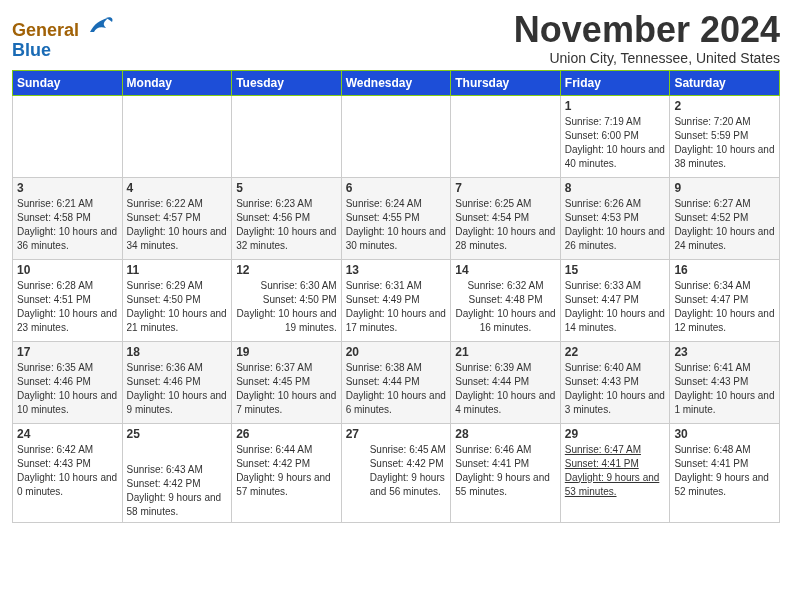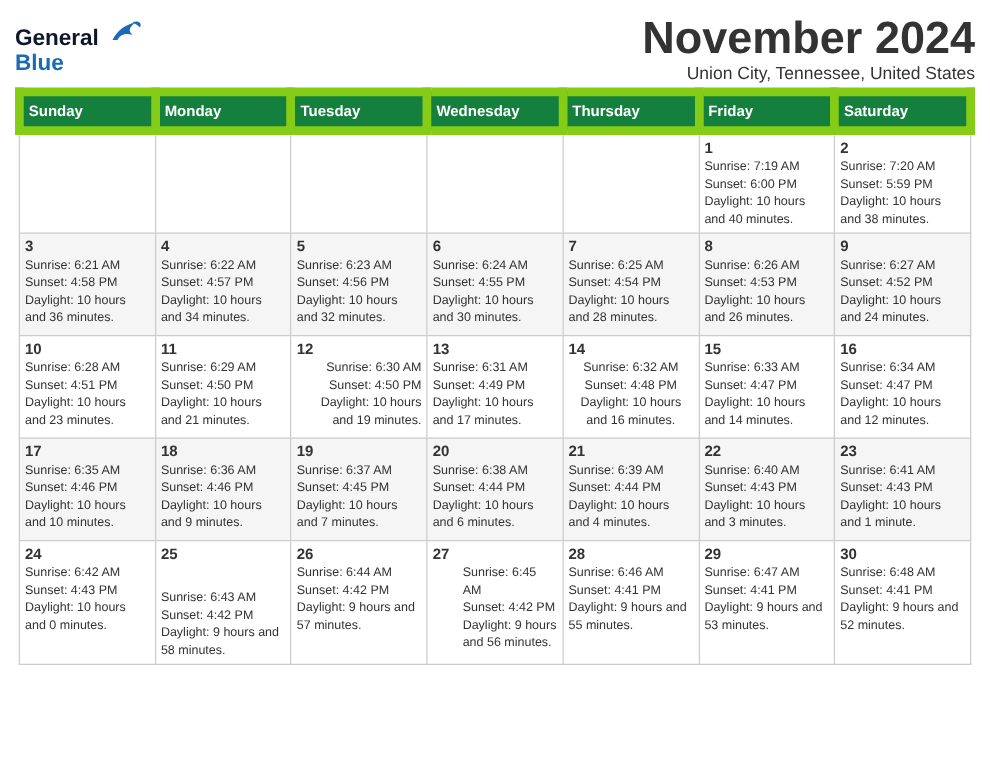--- a/index.html
+++ b/index.html
@@ -25,21 +25,21 @@
       align-items: center;
       margin-top: 4px;
     }
     .logo-text {
       font-size: 18px;
       font-weight: bold;
       color: #333;
       line-height: 1.1;
     }
     .logo-text span {
-      color: #0f172a;
+      color: #a16207;
     }
     .logo-bird {
       width: 28px;
       height: 22px;
       margin-left: 2px;
     }
     .title-block {
       text-align: right;
     }
     .month-title {
@@ -51,27 +51,27 @@
     .subtitle {
       font-size: 14px;
       color: #333;
     }
     .calendar {
       width: 100%;
       border-collapse: collapse;
       table-layout: fixed;
     }
     .calendar th {
-      background: #15803d;
+      background: #1d4ed8;
       color: #fff;
       font-size: 12px;
       font-weight: bold;
       padding: 5px 4px;
       text-align: left;
-      border: 7px solid #84cc16;
+      border: 1px solid #84cc16;
     }
     .calendar td {
       border: 1px solid #ccc;
       vertical-align: top;
       padding: 3px 4px;
       height: 82px;
       background: #fff;
       font-size: 10.5px;
       color: #333;
     }
@@ -305,21 +305,21 @@
 Daylight: 9 hours and 56 minutes.</div>
           </td>
           <td>
             <div class="day-number">28</div>
             <div class="day-info" style="white-space: pre-line;">Sunrise: 6:46 AM
 Sunset: 4:41 PM
 Daylight: 9 hours and 55 minutes.</div>
           </td>
           <td>
             <div class="day-number">29</div>
-            <div class="day-info" style="white-space: pre-line;">Sunrise: 6:47 AM
+            <div class="day-info" style="white-space: pre-line; text-decoration: underline;">Sunrise: 6:47 AM
 Sunset: 4:41 PM
 Daylight: 9 hours and 53 minutes.</div>
           </td>
           <td>
             <div class="day-number">30</div>
             <div class="day-info" style="white-space: pre-line;">Sunrise: 6:48 AM
 Sunset: 4:41 PM
 Daylight: 9 hours and 52 minutes.</div>
           </td>
         </tr>

